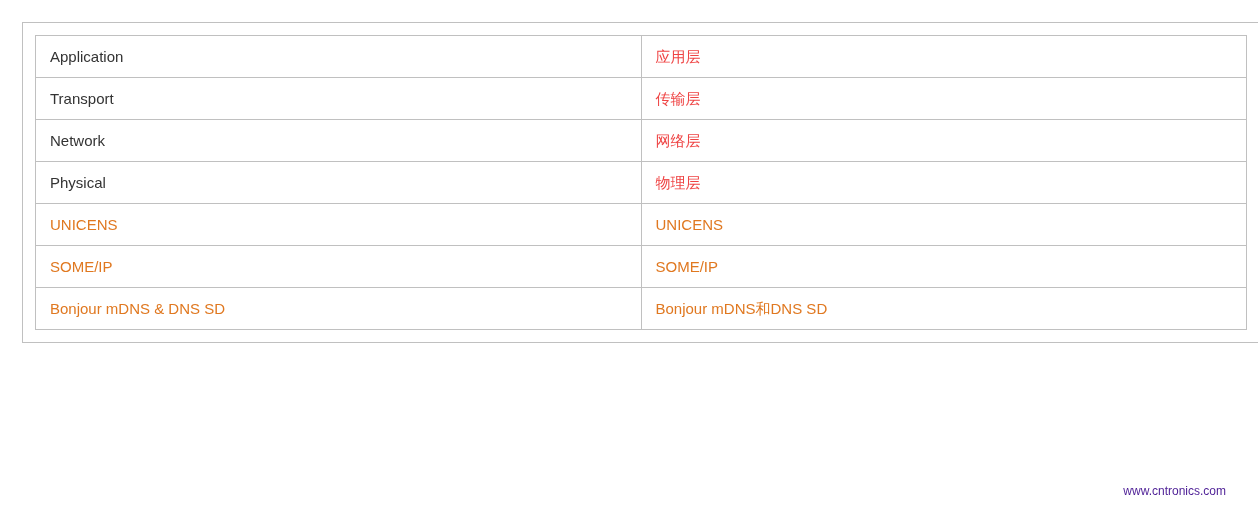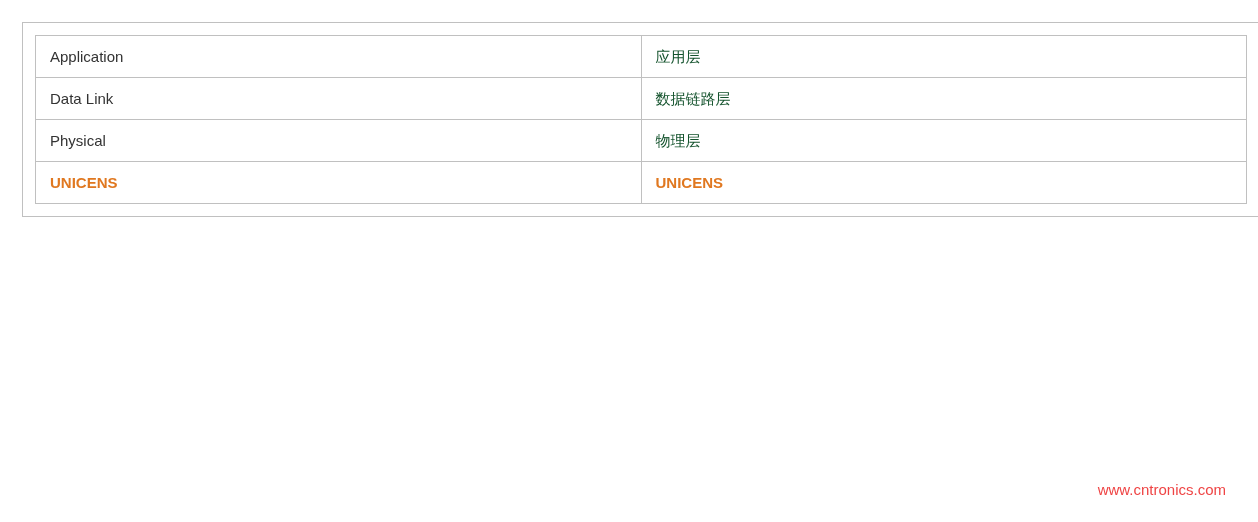--- a/index.html
+++ b/index.html
@@ -38,55 +38,66 @@
       line-height: 1.4;
     }
 
     td:first-child {
       width: 50%;
       color: #333;
     }
 
     td:last-child {
       width: 50%;
-      color: #14532d;
+      color: #ef4444;
     }
 
     tr.orange-row td {
       color: #e07820;
-      font-weight: bold;
     }
 
     .watermark {
       position: fixed;
       bottom: 12px;
       right: 20px;
-      font-size: 15px;
-      color: #ef4444;
+      font-size: 12px;
+      color: #4c1d95;
     }
   </style>
 </head>
 <body>
 
 <div class="table-wrapper">
   <table id="main-table">
     <tbody id="table-body">
     <tr>
           <td>Application</td>
           <td>应用层</td>
         </tr>
         <tr>
-          <td>Data Link</td>
-          <td>数据链路层</td>
+          <td>Transport</td>
+          <td>传输层</td>
+        </tr>
+        <tr>
+          <td>Network</td>
+          <td>网络层</td>
         </tr>
         <tr>
           <td>Physical</td>
           <td>物理层</td>
         </tr>
         <tr class="orange-row">
           <td>UNICENS</td>
           <td>UNICENS</td>
         </tr>
+        <tr class="orange-row">
+          <td>SOME/IP</td>
+          <td>SOME/IP</td>
+        </tr>
+        <tr class="orange-row">
+          <td>Bonjour mDNS &amp; DNS SD</td>
+          <td>Bonjour mDNS和DNS SD</td>
+        </tr>
       </tbody>
   </table>
 </div>
 
 <div class="watermark">www.cntronics.com</div>
 
 </body></html>

